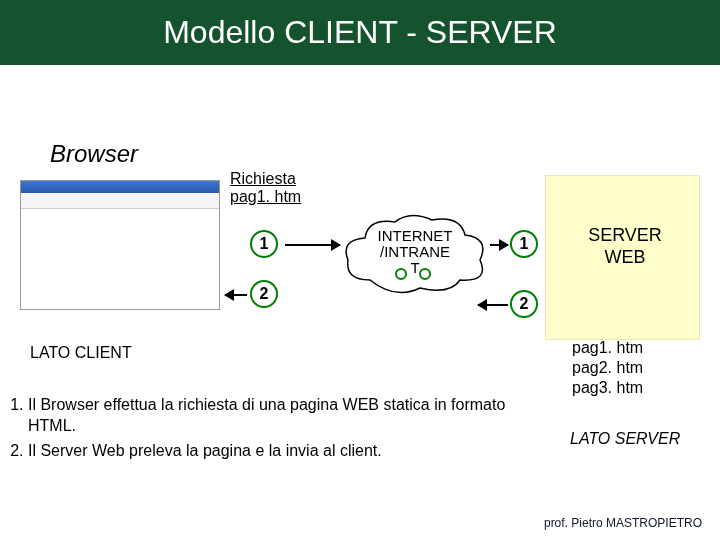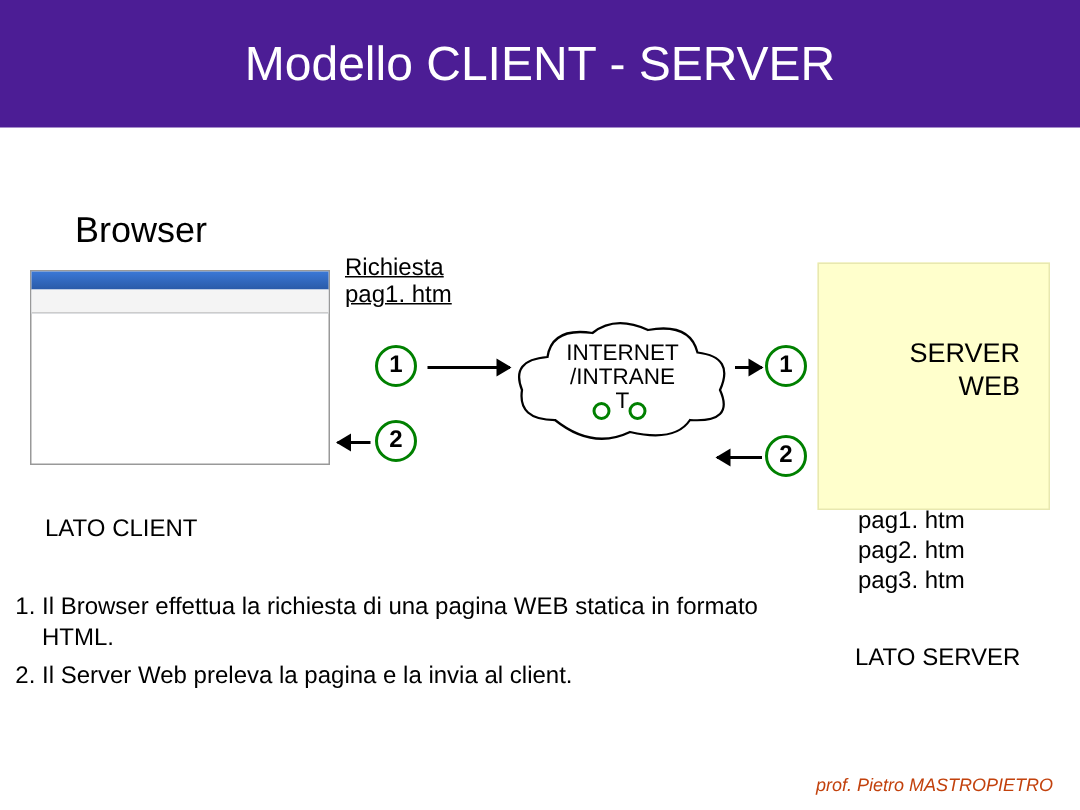--- a/index.html
+++ b/index.html
@@ -1,39 +1,39 @@
 <!DOCTYPE html>
 <html><head>
 <meta charset="utf-8">
 <style>
   * { margin: 0; padding: 0; box-sizing: border-box; }
   body { width: 720px; height: 540px; font-family: Arial, sans-serif; position: relative; background: #fff; }
-  .title-bar { background: #4c1d95; color: #fff; font-size: 32px; padding: 24px 0; text-align: center; width: 100%; }
-  .browser-label { position: absolute; top: 140px; left: 50px; font-size: 24px; color: #000; }
+  .title-bar { background: #14532d; color: #fff; font-size: 32px; padding: 14px 0; text-align: center; width: 100%; }
+  .browser-label { position: absolute; top: 140px; left: 50px; font-size: 24px; color: #000; font-style: italic; }
   .browser-thumb { position: absolute; top: 180px; left: 20px; width: 200px; height: 130px; border: 1px solid #999; background: linear-gradient(#e8f0ff 0%, #e8f0ff 22%, #fff 22%, #fff 100%); }
   .browser-thumb .tb1 { height: 12px; background: linear-gradient(#3b78d6,#2a5aa8); }
   .browser-thumb .tb2 { height: 16px; background: #f4f4f4; border-bottom:1px solid #ccc; }
   .richiesta { position: absolute; top: 170px; left: 230px; font-size: 16px; line-height: 1.15; text-decoration: underline; }
   .circle { position: absolute; width: 28px; height: 28px; border: 2px solid #008000; border-radius: 50%; font-size: 16px; font-weight: bold; display: flex; align-items: center; justify-content: center; color: #000; background: #fff; }
   .arrow-line { position: absolute; height: 2px; background: #000; }
   .arrow-line::after { content: ""; position: absolute; right: -1px; top: -5px; border-left: 10px solid #000; border-top: 6px solid transparent; border-bottom: 6px solid transparent; }
   .arrow-line.rev::after { left: -1px; right: auto; border-left: none; border-right: 10px solid #000; }
   .cloud { position: absolute; top: 210px; left: 340px; width: 150px; height: 90px; }
   .cloud svg { position: absolute; top: 0; left: 0; }
   .cloud-text { position: absolute; top: 18px; left: 0; width: 150px; text-align: center; font-size: 15px; line-height: 1.05; }
   .cloud-dots { position: absolute; top: 58px; left: 55px; display: flex; gap: 12px; }
   .cloud-dots span { width: 12px; height: 12px; border: 2px solid #008000; border-radius: 50%; display: block; }
   .server-box { position: absolute; top: 175px; left: 545px; width: 155px; height: 165px; background: #ffffcc; border: 1px solid #e8e8b0; }
-  .server-label { position: absolute; top: 225px; left: 570px; font-size: 18px; text-align: right; width: 110px; line-height: 1.2; }
+  .server-label { position: absolute; top: 225px; left: 570px; font-size: 18px; text-align: center; width: 110px; line-height: 1.2; }
   .file-list { position: absolute; top: 338px; left: 572px; font-size: 16px; line-height: 1.25; }
   .lato-client { position: absolute; top: 344px; left: 30px; font-size: 16px; }
-  .lato-server { position: absolute; top: 430px; left: 570px; font-size: 16px; }
+  .lato-server { position: absolute; top: 430px; left: 570px; font-size: 16px; font-style: italic; }
   .desc-list { position: absolute; top: 395px; left: 20px; width: 520px; font-size: 16px; line-height: 1.3; }
   .desc-list li { margin-left: 8px; margin-bottom: 4px; }
-  .footer { position: absolute; bottom: 10px; right: 18px; font-size: 12px; color: #c2410c; font-style: italic; }
+  .footer { position: absolute; bottom: 10px; right: 18px; font-size: 12px; color: #0f172a; }
 </style>
 </head>
 <body>
 
 <div class="title-bar">Modello CLIENT - SERVER</div>
 
 <div class="browser-label">Browser</div>
 <div class="browser-thumb">
   <div class="tb1"></div>
     <div class="tb2"></div>

